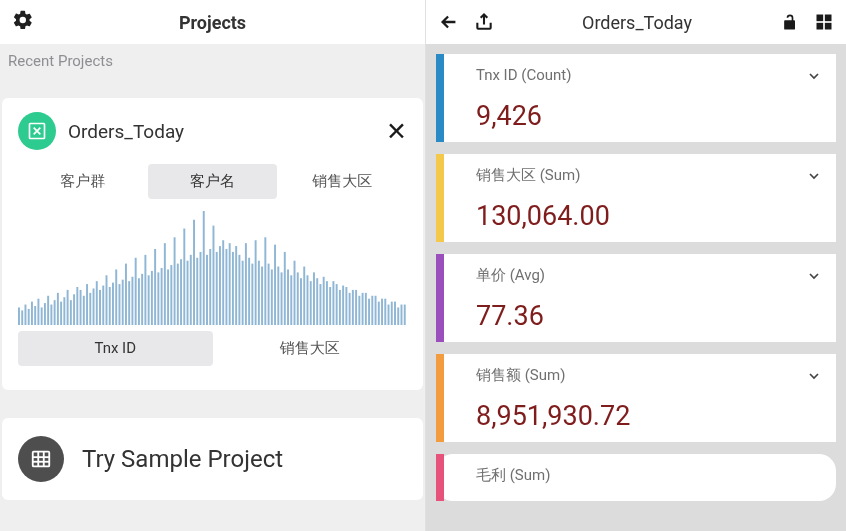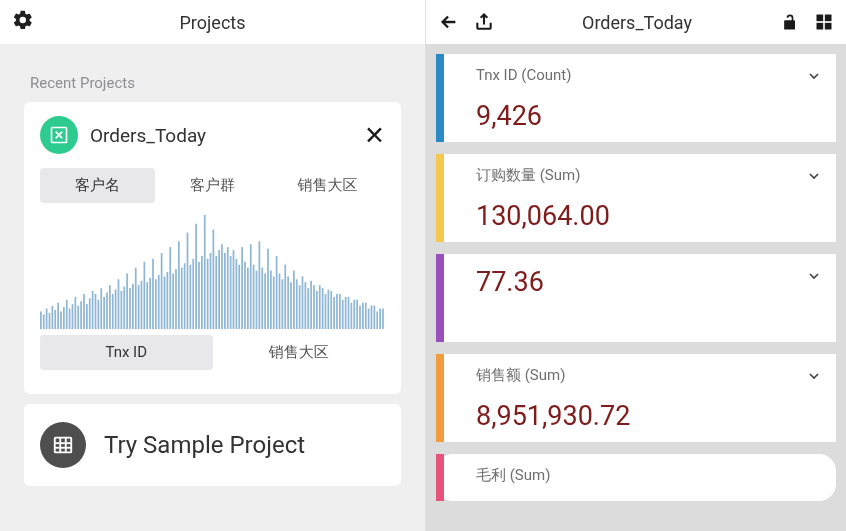--- a/index.html
+++ b/index.html
@@ -40,31 +40,31 @@
       top: 50%;
       transform: translateY(-50%);
       cursor: pointer;
       color: #202020;
     }
     
     .left-title {
       flex: 1;
       text-align: center;
       font-size: 18px;
-      font-weight: 400;
+      font-weight: 700;
       color: #333;
     }
     
     .left-body {
       flex: 1;
       background: #efefef;
-      padding: 24px;
+      padding: 2px;
       display: flex;
       flex-direction: column;
-      gap: 10px;
+      gap: 28px;
     }
     
     .section-label {
       font-size: 15px;
       color: #8e8e93;
       padding: 6px 6px 0;
     }
     
     .project-card {
       background: #fff;
@@ -271,22 +271,22 @@
           <svg width="20" height="20" viewBox="0 0 24 24" fill="none" stroke="currentColor" stroke-width="2">
               <rect x="3" y="3" width="18" height="18" rx="1"></rect>
               <path d="M8 8l8 8M16 8l-8 8"></path>
             </svg>
         </div>
         <div class="project-name">Orders_Today</div>
         <div class="close-btn">✕</div>
       </div>
 
       <div class="tab-row">
+        <div class="tab">客户群</div>
         <div class="tab active">客户名</div>
-        <div class="tab">客户群</div>
         <div class="tab">销售大区</div>
       </div>
 
       <div class="chart-area">
         <svg id="mini-chart" viewBox="0 0 360 120" preserveAspectRatio="none">
             <rect x="0" y="102.46153846153845" width="1.7999999999999998" height="17.53846153846154" fill="#8fb6d4"></rect>
             <rect x="3" y="105.38461538461539" width="1.7999999999999998" height="14.615384615384613" fill="#8fb6d4"></rect>
             <rect x="6" y="99.53846153846153" width="1.7999999999999998" height="20.461538461538463" fill="#8fb6d4"></rect>
             <rect x="9" y="103.92307692307692" width="1.7999999999999998" height="16.076923076923077" fill="#8fb6d4"></rect>
             <rect x="12" y="96.61538461538461" width="1.7999999999999998" height="23.38461538461538" fill="#8fb6d4"></rect>
@@ -466,30 +466,31 @@
           <div class="metric-label">Tnx ID (Count)</div>
           <div class="metric-value">9,426</div>
           <span class="chevron"><svg width="16" height="16" viewBox="0 0 24 24" fill="none" stroke="currentColor" stroke-width="2.5">
               <path d="M6 9l6 6 6-6"></path>
             </svg></span>
         </div>
       </div>
       <div class="metric-card">
         <div class="metric-bar" style="background: rgb(244, 201, 75);"></div>
         <div class="metric-content">
-          <div class="metric-label">订购数量 (Sum)</div>
+          <div class="metric-label">销售大区 (Sum)</div>
           <div class="metric-value">130,064.00</div>
           <span class="chevron"><svg width="16" height="16" viewBox="0 0 24 24" fill="none" stroke="currentColor" stroke-width="2.5">
               <path d="M6 9l6 6 6-6"></path>
             </svg></span>
         </div>
       </div>
       <div class="metric-card">
         <div class="metric-bar" style="background: rgb(155, 79, 189);"></div>
         <div class="metric-content">
+          <div class="metric-label">单价 (Avg)</div>
           <div class="metric-value">77.36</div>
           <span class="chevron"><svg width="16" height="16" viewBox="0 0 24 24" fill="none" stroke="currentColor" stroke-width="2.5">
               <path d="M6 9l6 6 6-6"></path>
             </svg></span>
         </div>
       </div>
       <div class="metric-card">
         <div class="metric-bar" style="background: rgb(242, 156, 63);"></div>
         <div class="metric-content">
           <div class="metric-label">销售额 (Sum)</div>

